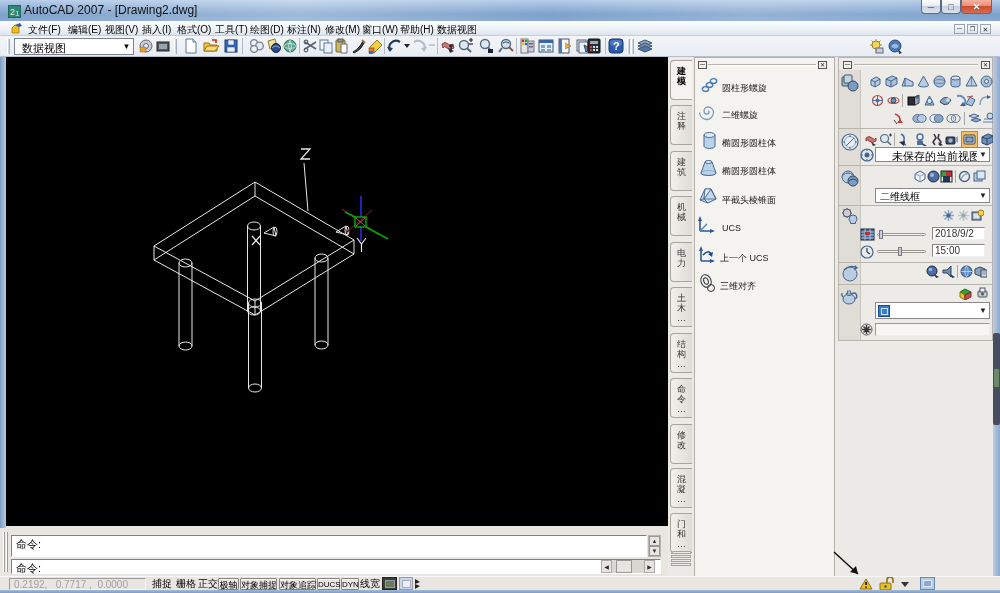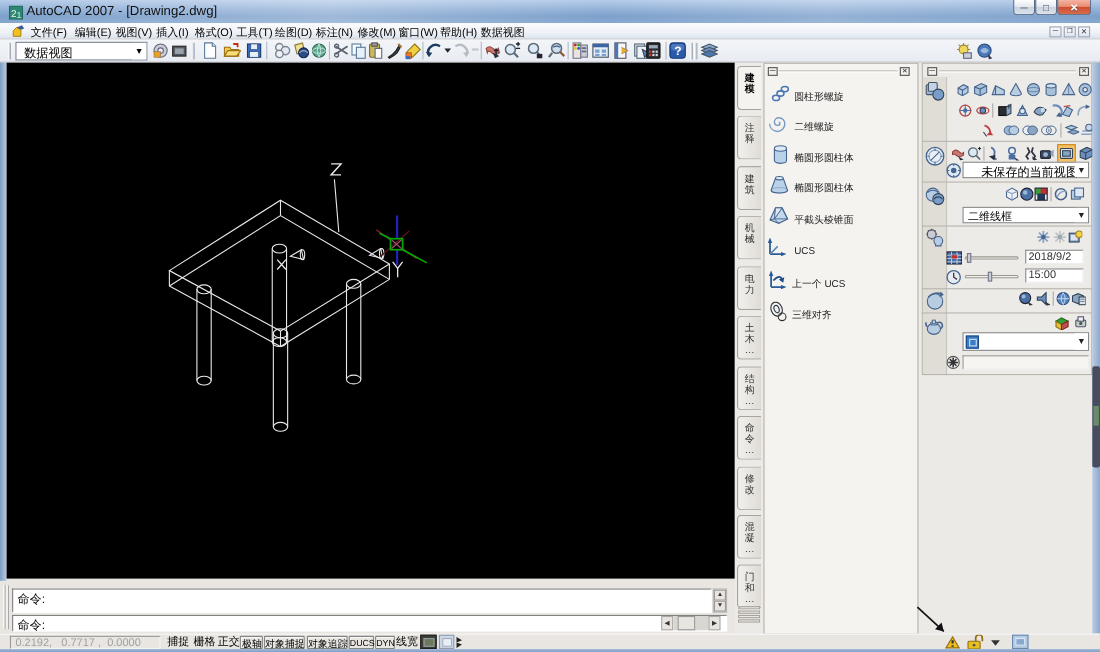--- a/index.html
+++ b/index.html
@@ -675,21 +675,21 @@
 <div class="abs" style="left:601px;top:32px;width:11px;height:13px;background:#e8e5e1;border:1px solid #aaa;font-size:6px;text-align:center;line-height:12px;color:#333">◀</div>
 <div class="abs" style="left:612px;top:32px;width:32px;height:13px;background:#dad7d2"></div>
 <div class="abs" style="left:616px;top:32px;width:16px;height:13px;background:#e8e5e1;border:1px solid #999"></div>
 <div class="abs" style="left:644px;top:32px;width:11px;height:13px;background:#e8e5e1;border:1px solid #aaa;font-size:6px;text-align:center;line-height:12px;color:#333">▶</div>
 </div>
 <div id="status">
 <div class="abs" style="left:9px;top:1px;width:137px;height:12px;border:1px solid;border-color:#9a9a9a #f4f4f4 #f4f4f4 #9a9a9a;font-size:10px;color:#a0a0a0;padding:0 4px;line-height:11px">0.2192,&nbsp;&nbsp;&nbsp;0.7717&nbsp;,&nbsp;&nbsp;0.0000</div>
 <div class="sbtn" style="left:152px">捕捉</div>
 <div class="sbtn" style="left:176px">栅格</div>
 <div class="sbtn" style="left:198px">正交</div>
-<div class="sbtn sbox" style="left:218px;width:21px;text-align:right;font-size:9px">极轴</div>
+<div class="sbtn sbox" style="left:218px;width:21px;text-align:center;font-size:9px">极轴</div>
 <div class="sbtn sbox" style="left:240px;width:37px;text-align:center;font-size:9px">对象捕捉</div>
 <div class="sbtn sbox" style="left:279px;width:37px;text-align:left;font-size:9px">对象追踪</div>
 <div class="sbtn sbox" style="left:317px;width:23px;text-align:center;font-size:8px">DUCS</div>
 <div class="sbtn sbox" style="left:341px;width:18px;text-align:center;font-size:8px">DYN</div>
 <div class="sbtn" style="left:360px">线宽</div>
 <div class="abs" style="left:382px;top:0;width:15px;height:13px;background:#3a4034;border:1px solid #222">
         <div class="abs" style="left:2px;top:2px;width:10px;height:8px;background:#6a7a5a;border:1px solid #99a"></div>
       </div>
 <div class="abs" style="left:399px;top:0;width:14px;height:13px;background:#c8d8ec;border:1px solid #99a">
         <div class="abs" style="left:2px;top:2px;width:9px;height:8px;background:#e8eef6;border:1px solid #aab"></div>

